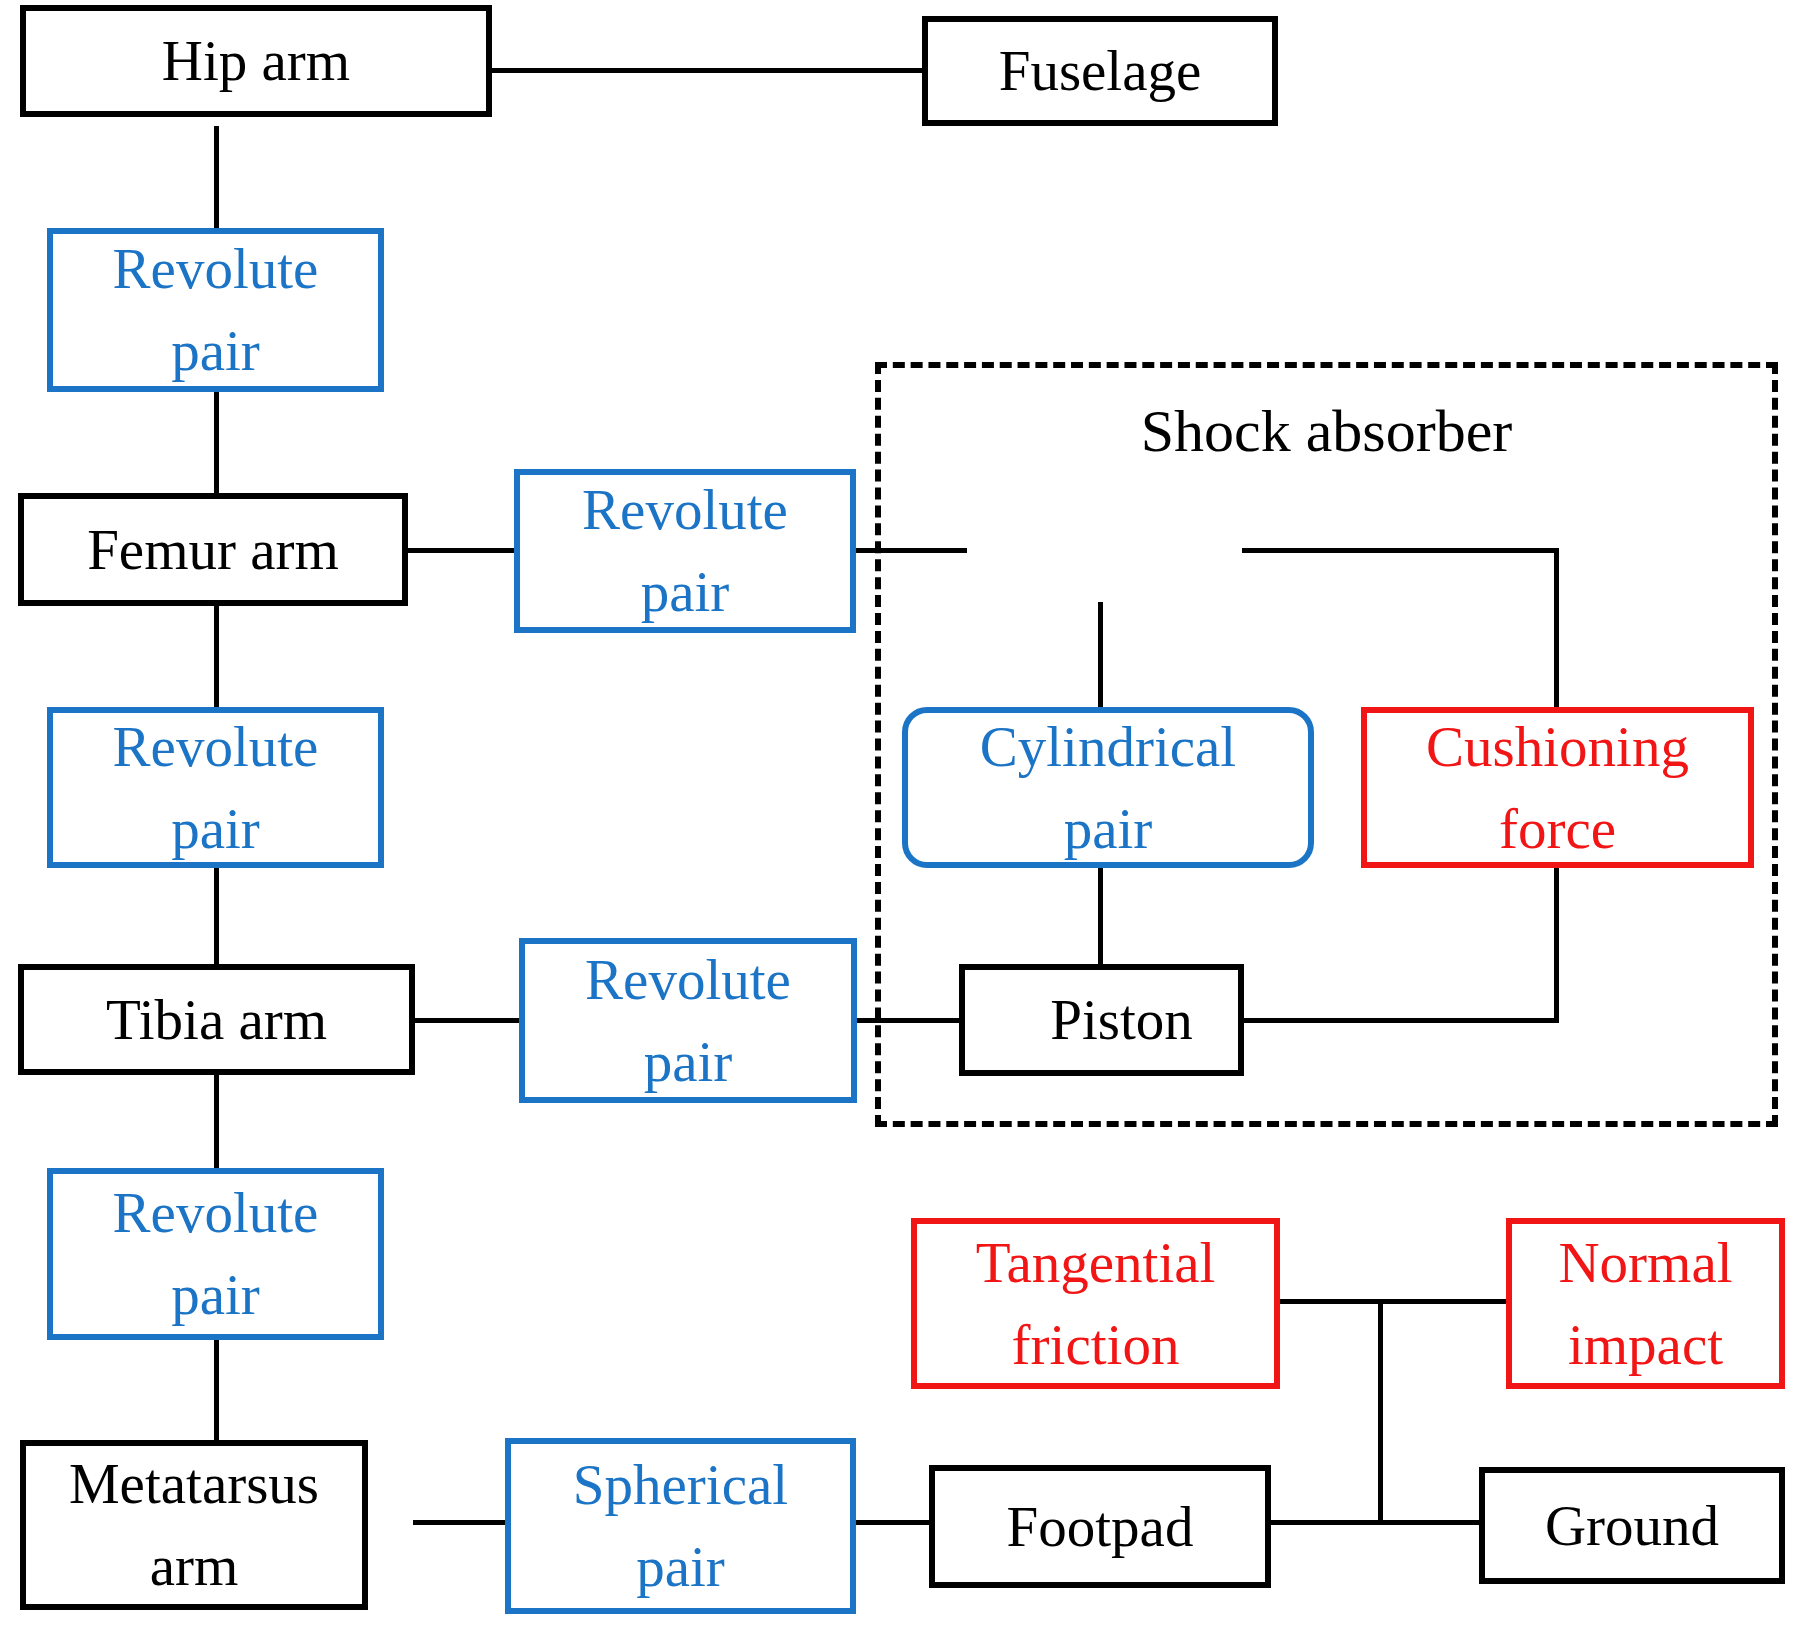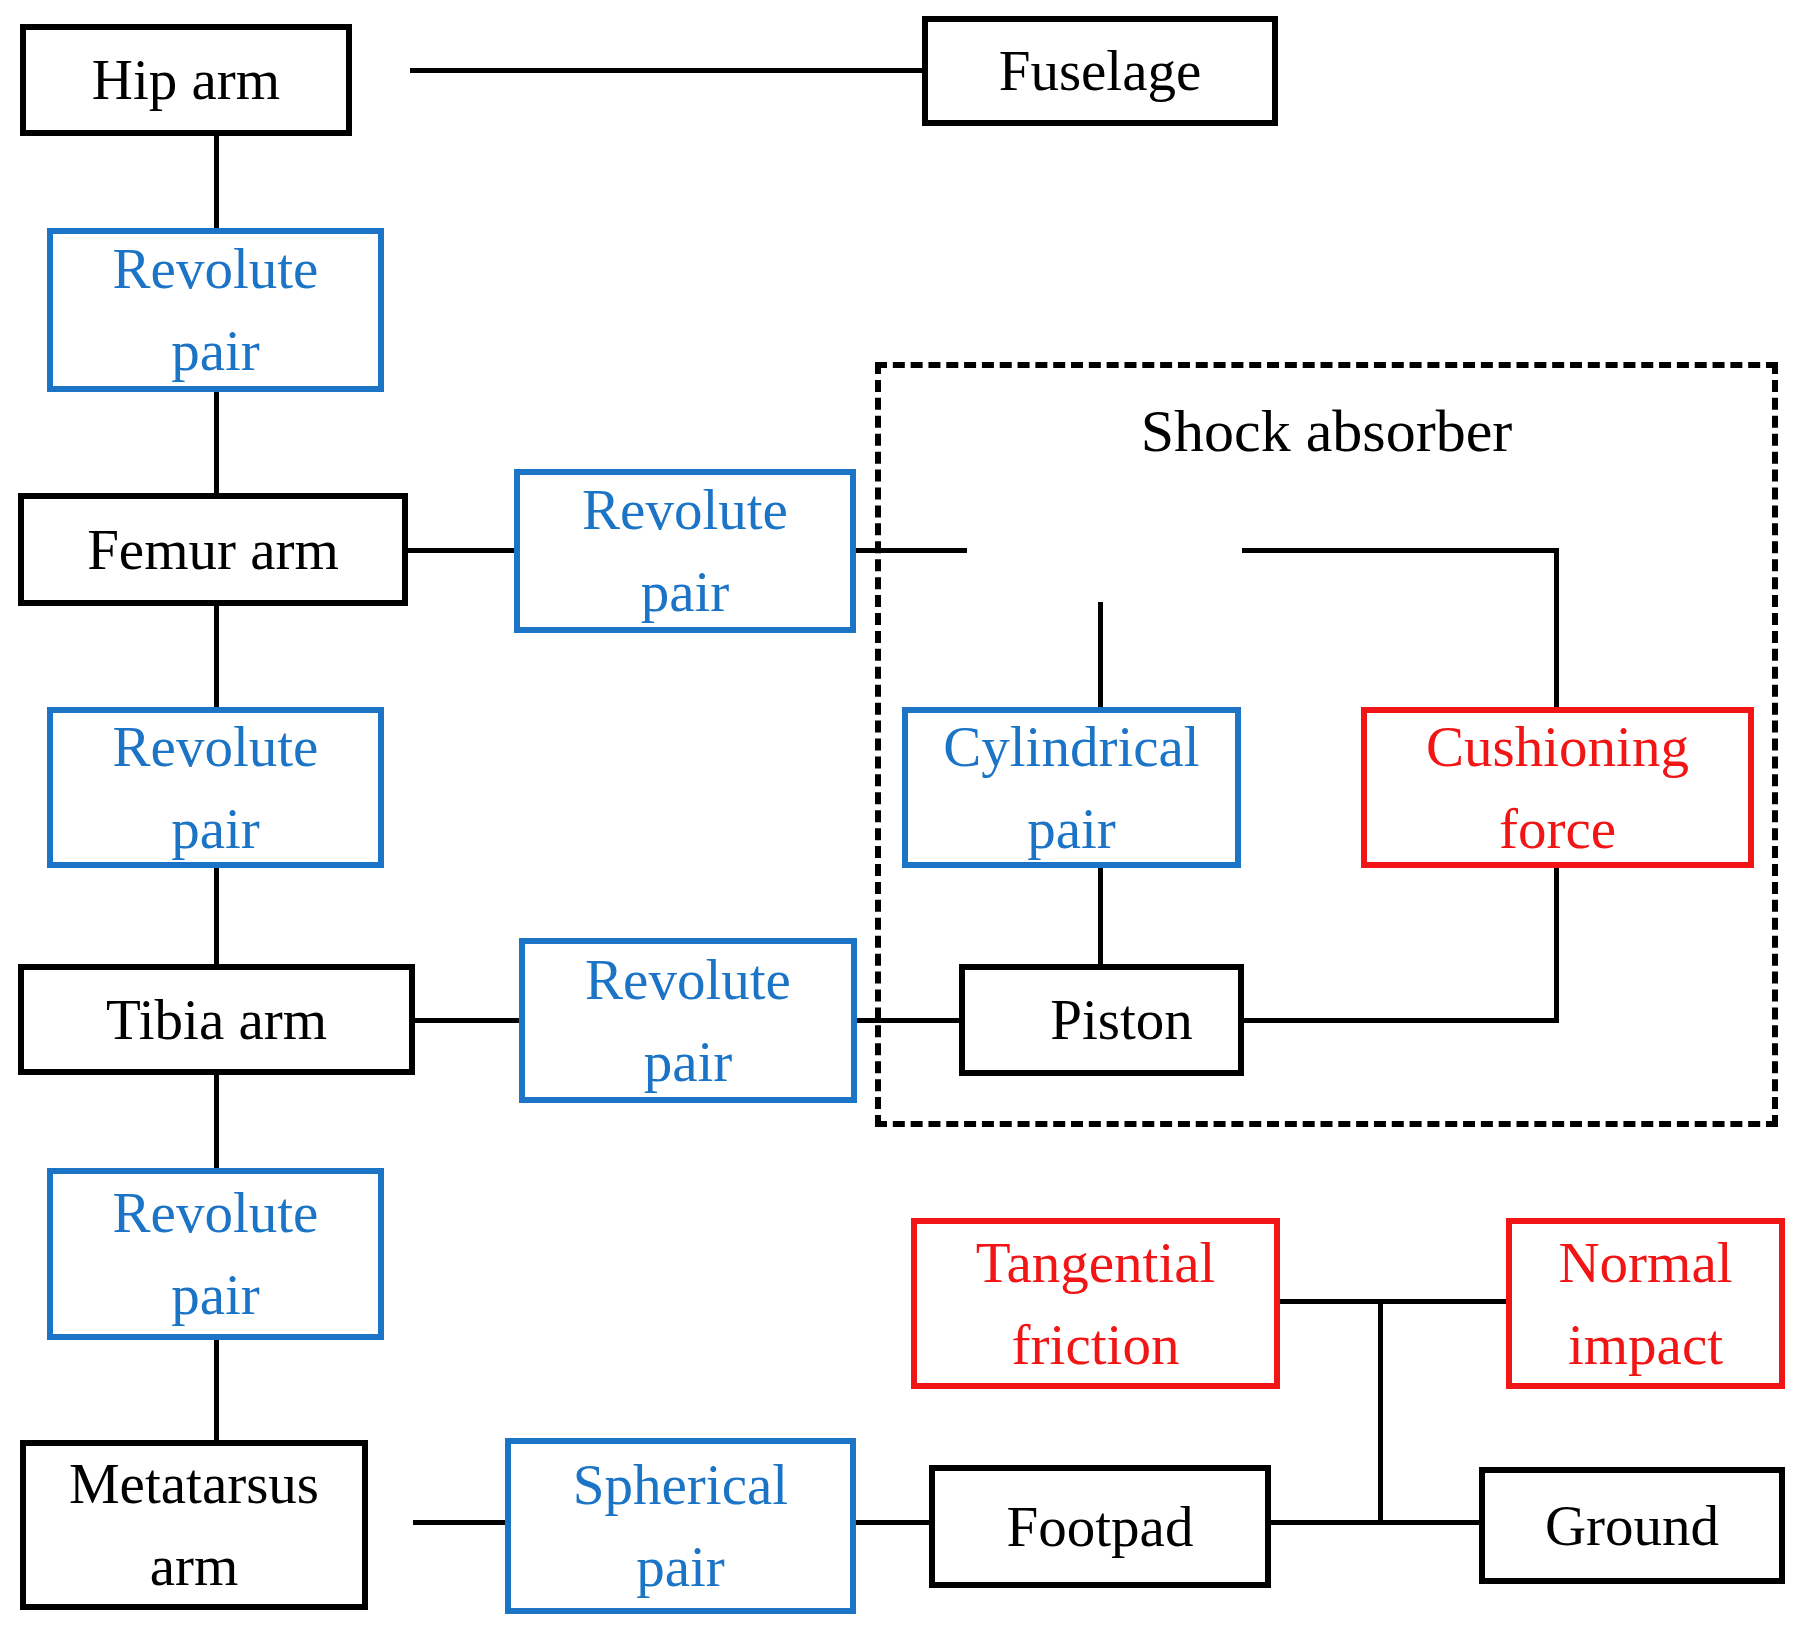--- a/index.html
+++ b/index.html
@@ -72,42 +72,42 @@
     <div class="connector" style="left: 214px; top: 866px; width: 5px; height: 100px;"></div>
     <div class="connector" style="left: 413px; top: 1018px; width: 108px; height: 5px;"></div>
     <div class="connector" style="left: 855px; top: 1018px; width: 106px; height: 5px;"></div>
     <div class="connector" style="left: 214px; top: 1073px; width: 5px; height: 97px;"></div>
     <div class="connector" style="left: 214px; top: 1338px; width: 5px; height: 104px;"></div>
     <div class="connector" style="left: 413px; top: 1520px; width: 94px; height: 5px;"></div>
     <div class="connector" style="left: 854px; top: 1520px; width: 77px; height: 5px;"></div>
     <div class="connector" style="left: 1269px; top: 1520px; width: 212px; height: 5px;"></div>
     <div class="connector" style="left: 1278px; top: 1299px; width: 230px; height: 5px;"></div>
     <div class="connector" style="left: 1378px; top: 1299px; width: 5px; height: 224px;"></div>
-    <div class="node link" style="left: 20px; top: 24px; width: 332px; height: 112px;">
+    <div class="node link" style="left: 20px; top: 5px; width: 472px; height: 112px;">
       <span>Hip arm</span>
     </div>
     <div class="node link" style="left: 922px; top: 16px; width: 356px; height: 110px;">
       <span>Fuselage</span>
     </div>
     <div class="node joint" style="left: 47px; top: 228px; width: 337px; height: 164px;">
       <span>Revolute</span>
       <span>pair</span>
     </div>
     <div class="node link" style="left: 18px; top: 493px; width: 390px; height: 113px;">
       <span>Femur arm</span>
     </div>
     <div class="node joint" style="left: 514px; top: 469px; width: 342px; height: 164px;">
       <span>Revolute</span>
       <span>pair</span>
     </div>
     <div class="node joint" style="left: 47px; top: 707px; width: 337px; height: 161px;">
       <span>Revolute</span>
       <span>pair</span>
     </div>
-    <div class="node joint" style="left: 902px; top: 707px; width: 339px; height: 161px;">
+    <div class="node joint" style="left: 902px; top: 707px; width: 412px; height: 161px; border-radius: 25px;">
       <span>Cylindrical</span>
       <span>pair</span>
     </div>
     <div class="node force" style="left: 1361px; top: 707px; width: 393px; height: 161px;">
       <span>Cushioning</span>
       <span>force</span>
     </div>
     <div class="node link" style="left: 18px; top: 964px; width: 397px; height: 111px;">
       <span>Tibia arm</span>
     </div>

